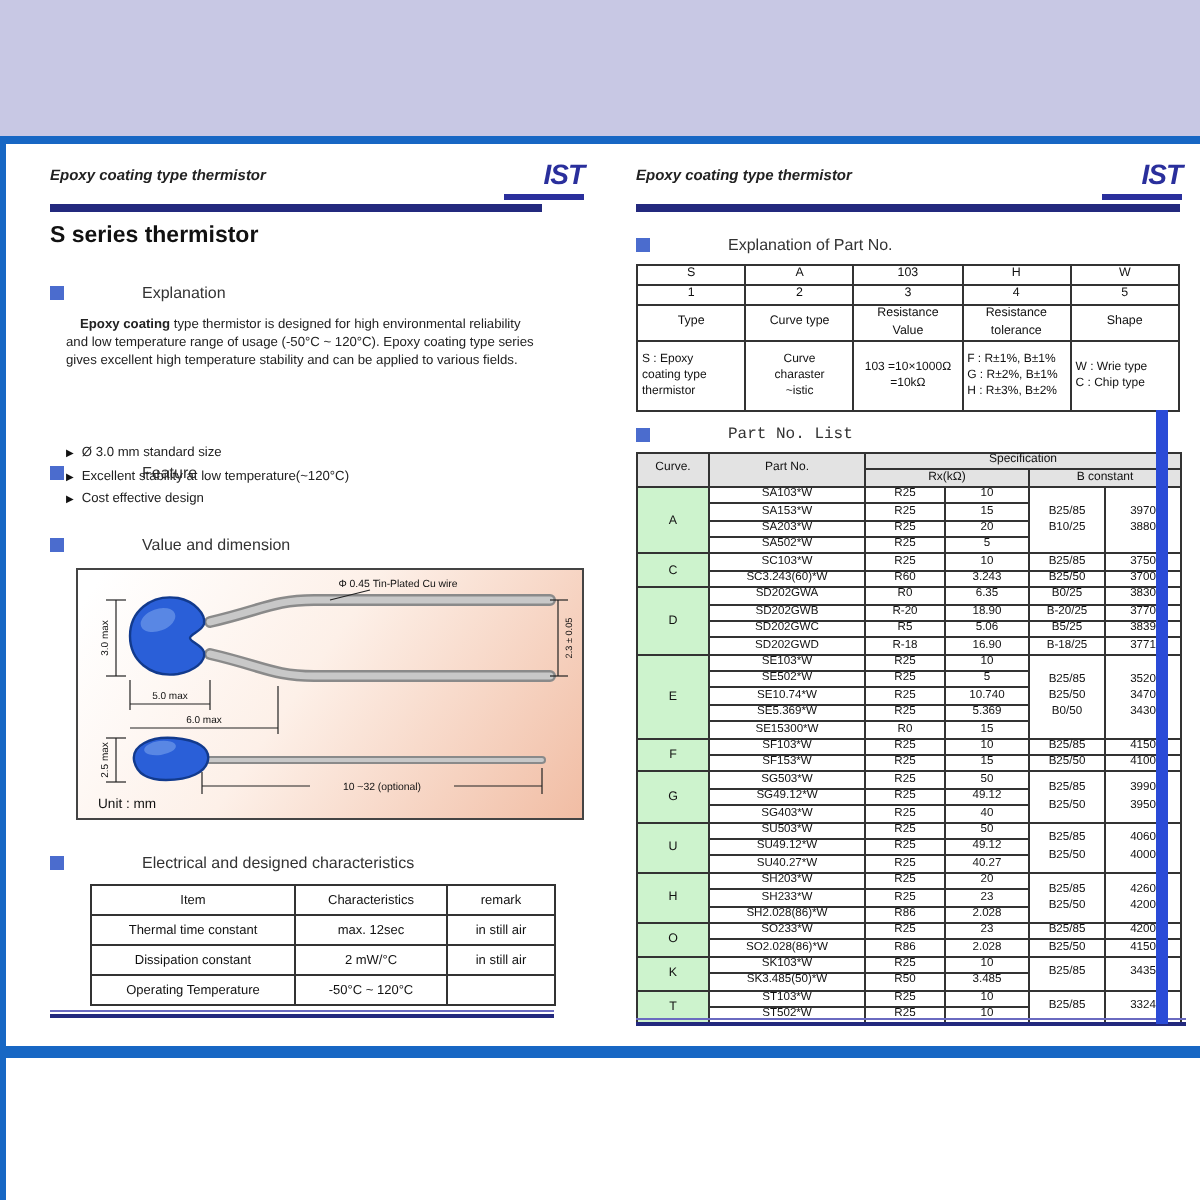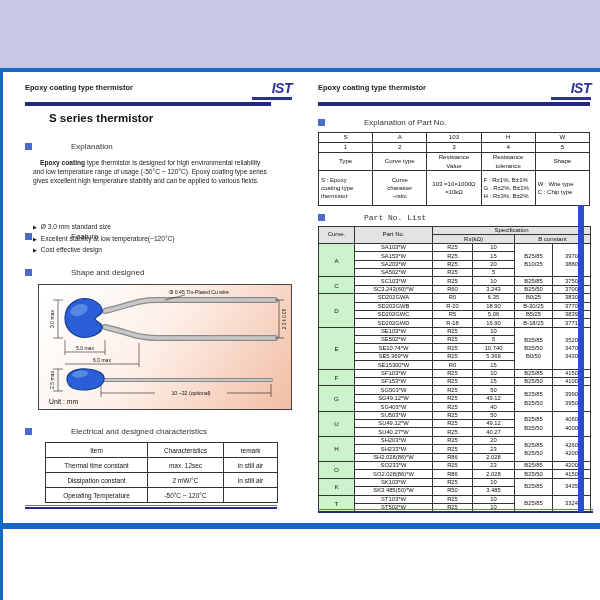--- a/index.html
+++ b/index.html
@@ -4,26 +4,26 @@
 <style>
   html,body{margin:0;padding:0;}
   .canvas{position:relative;width:600px;height:600px;background:#c8c8e4;overflow:hidden;
           font-family:"Liberation Sans",sans-serif;color:#111;}
   .top-bar{position:absolute;left:0;top:68px;width:600px;height:4px;background:#1767c4;}
   .sheet{position:absolute;left:0;top:72px;width:600px;height:528px;background:#fff;border-left:3px solid #1767c4;box-sizing:border-box;}
   .bottom-bar{position:absolute;left:0;top:523px;width:600px;height:6px;background:#1767c4;}
   .page{position:absolute;top:72px;height:451px;background:#fff;}
   .left-page{left:3px;width:297px;}
   .right-page{left:303px;width:294px;}
-  .hdr-title{position:absolute;font-size:7.5px;font-weight:bold;color:#222;}
+  .hdr-title{position:absolute;font-size:7.5px;font-weight:bold;color:#222;font-style:italic;}
   .logo{position:absolute;top:7px;width:42px;text-align:right;}
   .logo-txt{font-style:italic;font-weight:900;font-size:14px;color:#2a2f9c;letter-spacing:-0.5px;}
   .logo-underline{height:2.5px;background:#2a2f9c;margin-top:0px;margin-left:2px;}
   .hdr-rule{position:absolute;height:4px;background:#23297e;}
-  .page-title{position:absolute;left:22px;top:40px;font-size:11.5px;font-weight:bold;color:#111;margin-left:24px;}
+  .page-title{position:absolute;left:22px;top:40px;font-size:11.5px;font-weight:bold;color:#111;}
   .sec{position:absolute;display:flex;align-items:center;gap:4px;}
   .sq{width:7px;height:7px;background:#4b6cce;display:inline-block;}
   .sec-label{font-size:8px;color:#333;padding-left:35px;}
   .desc-text{position:absolute;left:30px;top:86px;width:234px;font-size:6.6px;line-height:1.4;color:#222;text-indent:7px;}
   .feat-list{position:absolute;left:30px;top:151px;font-size:6.6px;color:#222;}
   .feat-item{margin-bottom:4.5px;display:flex;gap:4px;align-items:baseline;}
   .tri{font-size:5px;color:#111;}
   .figure{position:absolute;left:35px;top:212px;width:252px;height:124px;border:1px solid #444;
           background:linear-gradient(125deg,#ffffff 4%,#fdf0e8 45%,#f1bda4 100%);}
   .char-table{position:absolute;left:42px;top:370px;border-collapse:collapse;table-layout:fixed;font-size:6.5px;}
@@ -86,21 +86,21 @@
           <span>Excellent stability at low temperature(~120°C)</span>
         </div>
       <div class="feat-item">
           <span class="tri">▶</span>
           <span>Cost effective design</span>
         </div>
     </div>
 
     <div class="sec" style="left:22px;top:196px;">
       <span class="sq"></span>
-      <span class="sec-label">Shape and designed</span>
+      <span class="sec-label">Value and dimension</span>
     </div>
 
     <div class="figure">
       <svg width="252" height="124" viewBox="0 0 252 124">
 
         <path class="wire-o" d="M66,26 C92,20 98,15 118,15 L236,15"></path>
         <path class="wire-i" d="M66,26 C92,20 98,15 118,15 L236,15"></path>
         <path class="wire-o" d="M66,42 C92,48 98,53 118,53 L236,53"></path>
         <path class="wire-i" d="M66,42 C92,48 98,53 118,53 L236,53"></path>
         <path class="bead" d="M50,14 C36,12 26,21 26,33 C26,45 36,54 50,52 C58,50.5 64,46 63,41 C62,37.5 56,36 56,34 C56,32 62,30.5 63,27 C64,22 58,15.5 50,14 Z"></path>

